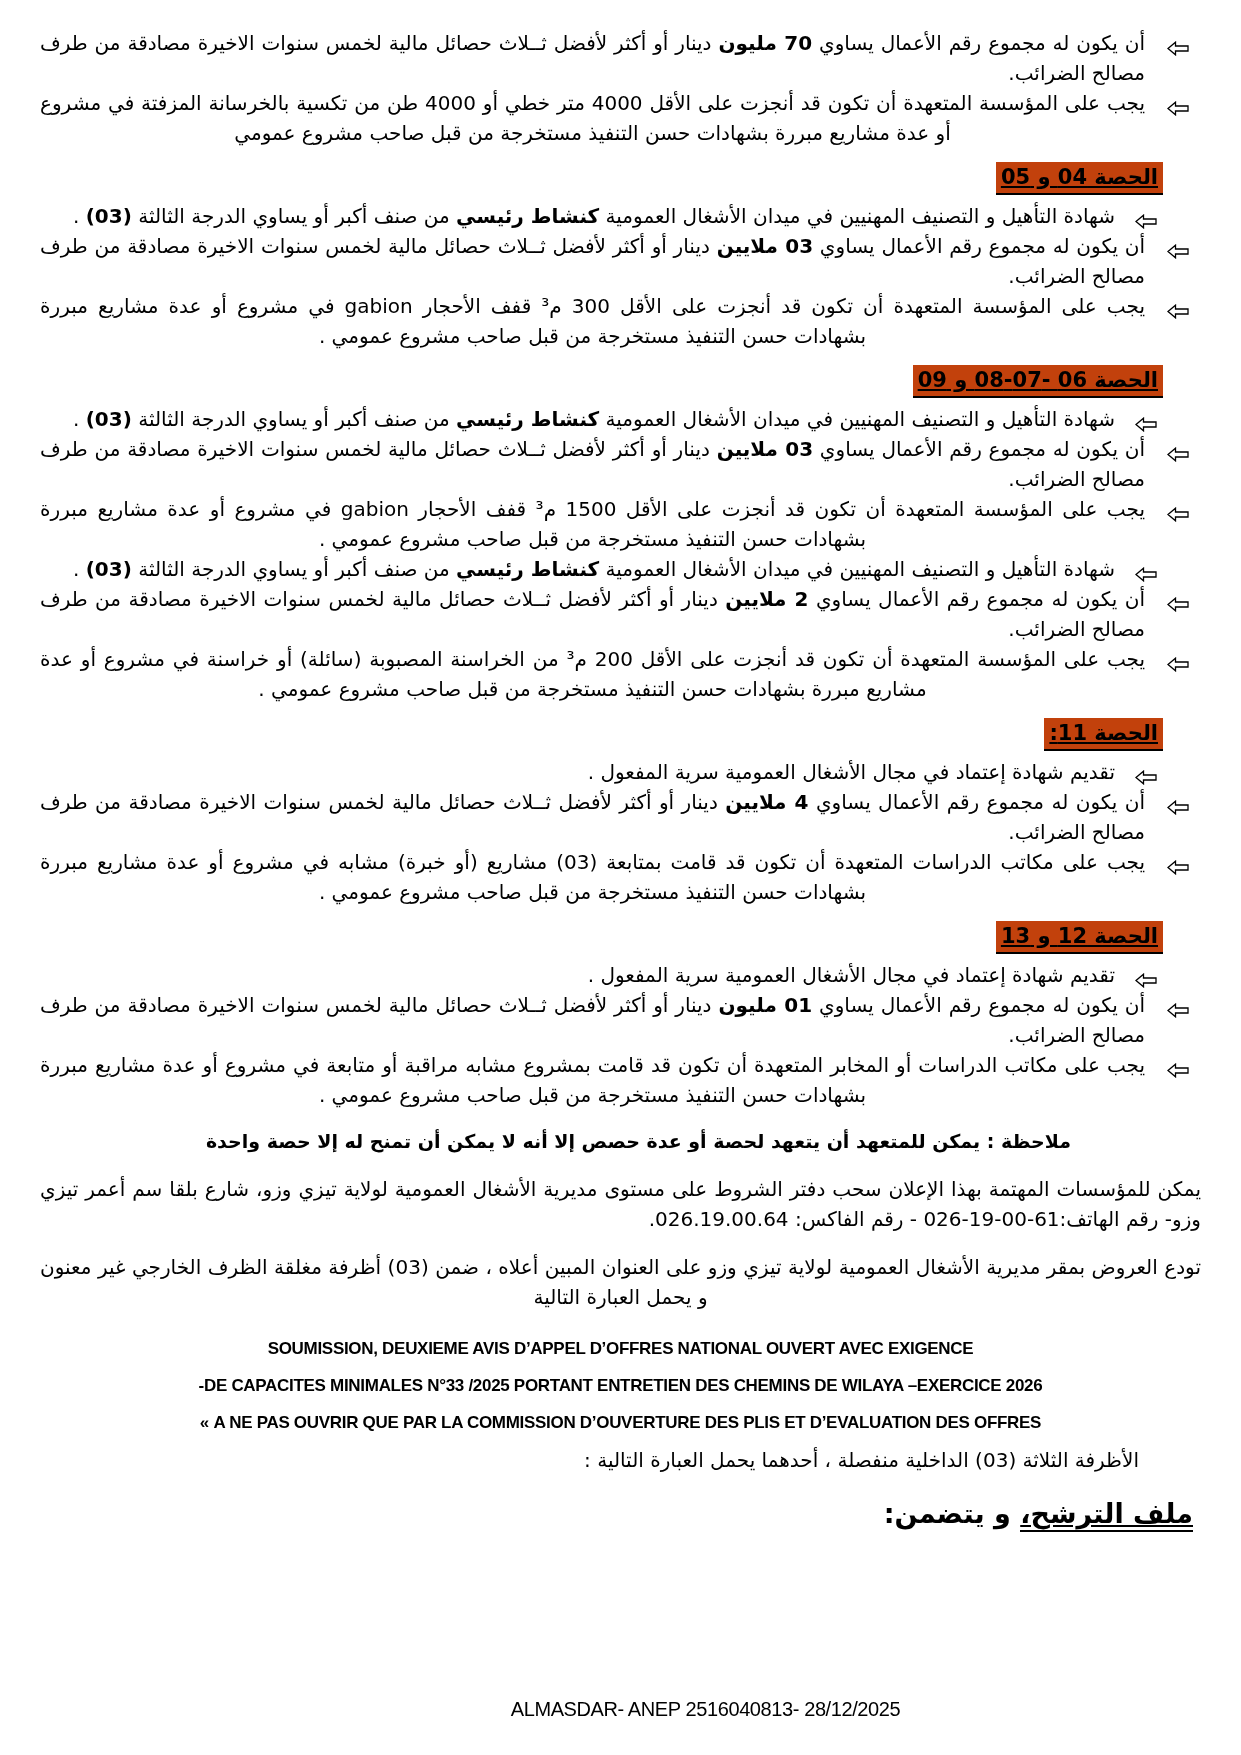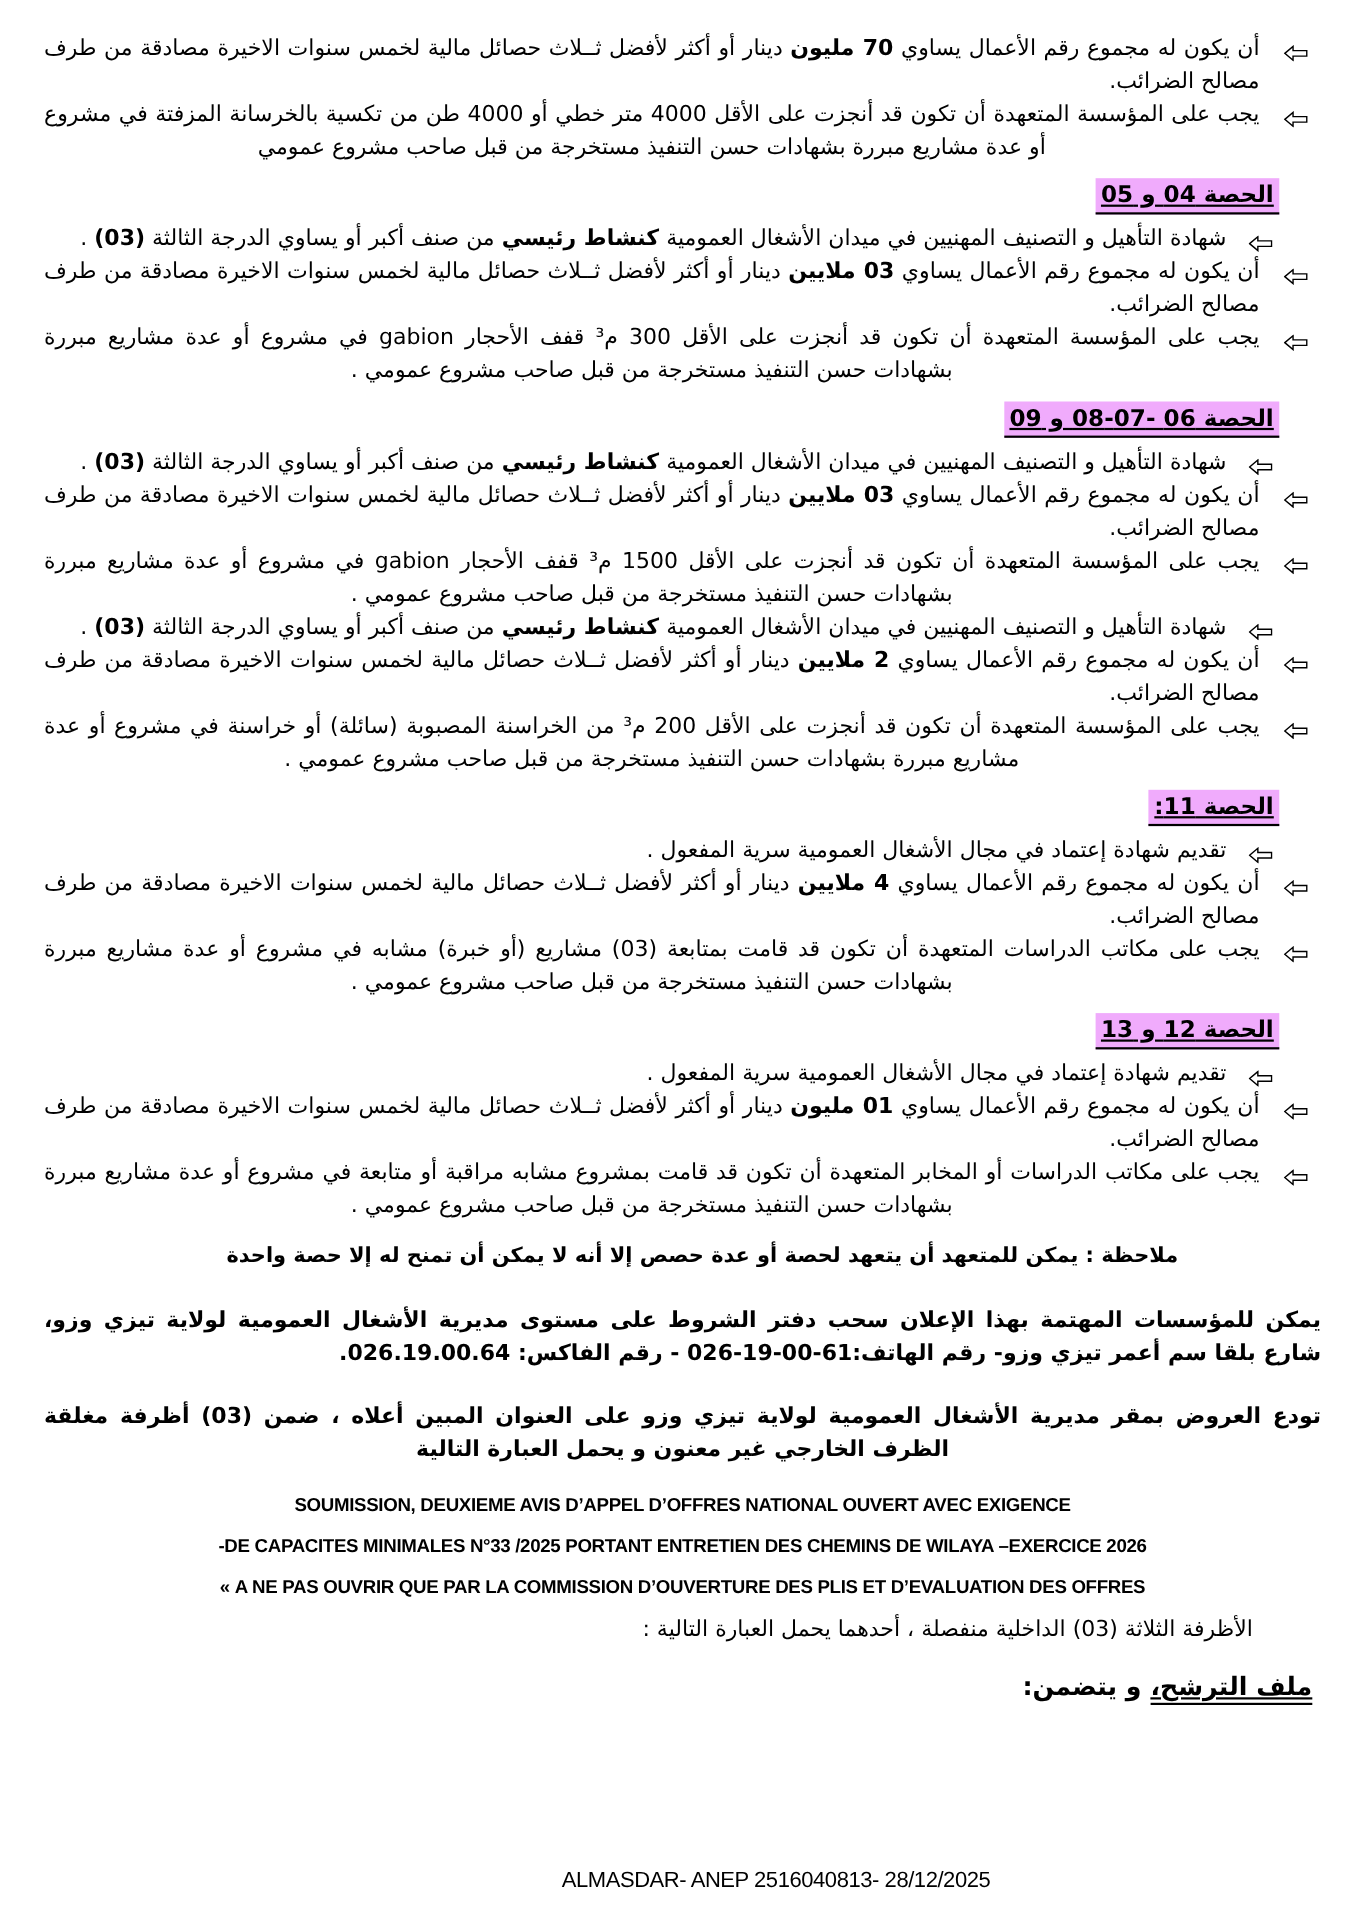--- a/index.html
+++ b/index.html
@@ -15,35 +15,35 @@
   
   .item { position:relative; padding-right:56px; text-align:justify; }
   .item .marker { position:absolute; right:12px; top:6px; width:22px; height:15px; }
   .item.sub { padding-right:86px; }
   .item.sub .marker { right:44px; }
   .item.clast { text-align-last:center; }
 
   
   .sec-h { margin:14px 0 6px 0; text-align:right; padding-right:38px; }
   .sec-h .hl {
-    display:inline-block; background:#f0abfc; color:#000;
+    display:inline-block; background:#c2410c; color:#000;
     font-weight:bold; font-size:21px; line-height:30px; padding:0 5px 1px 5px;
     text-decoration:underline; border-bottom:2.5px solid #000;
   }
 
   .note { margin-top:16px; font-weight:bold; text-align:right; padding-right:130px; white-space:nowrap; font-size:19px; }
-  .para { margin-top:28px; text-align:justify;font-weight:bold; }
+  .para { margin-top:18px; text-align:justify; }
   .para.clast { text-align-last:center; }
 
   .french { margin-top:18px; text-align:center; font-family:"Liberation Sans", sans-serif; font-weight:bold; font-size:17px; letter-spacing:-0.3px; }
   .french .fl { line-height:37px; white-space:nowrap; }
   .french .fl.lot { font-style:italic; }
 
   .env-line { margin-top:4px; text-align:right; padding-right:62px; white-space:nowrap; }
-  .file-line { margin-top:24px; text-align:right; padding-right:8px; font-weight:bold; font-size:23px; white-space:nowrap; }
+  .file-line { margin-top:24px; text-align:right; padding-right:8px; font-weight:bold; font-size:27px; white-space:nowrap; }
   .file-line .u { text-decoration:underline; border-bottom:2px solid #000; padding-bottom:1px; }
 
   .footer {
     position:absolute; top:1698px; right:0; width:100%; box-sizing:border-box;
     text-align:center; padding-left:170px;
     font-family:"Liberation Sans", sans-serif; font-size:20px; letter-spacing:-0.4px;
     direction:ltr; white-space:nowrap;
   }
 </style>
 </head>

